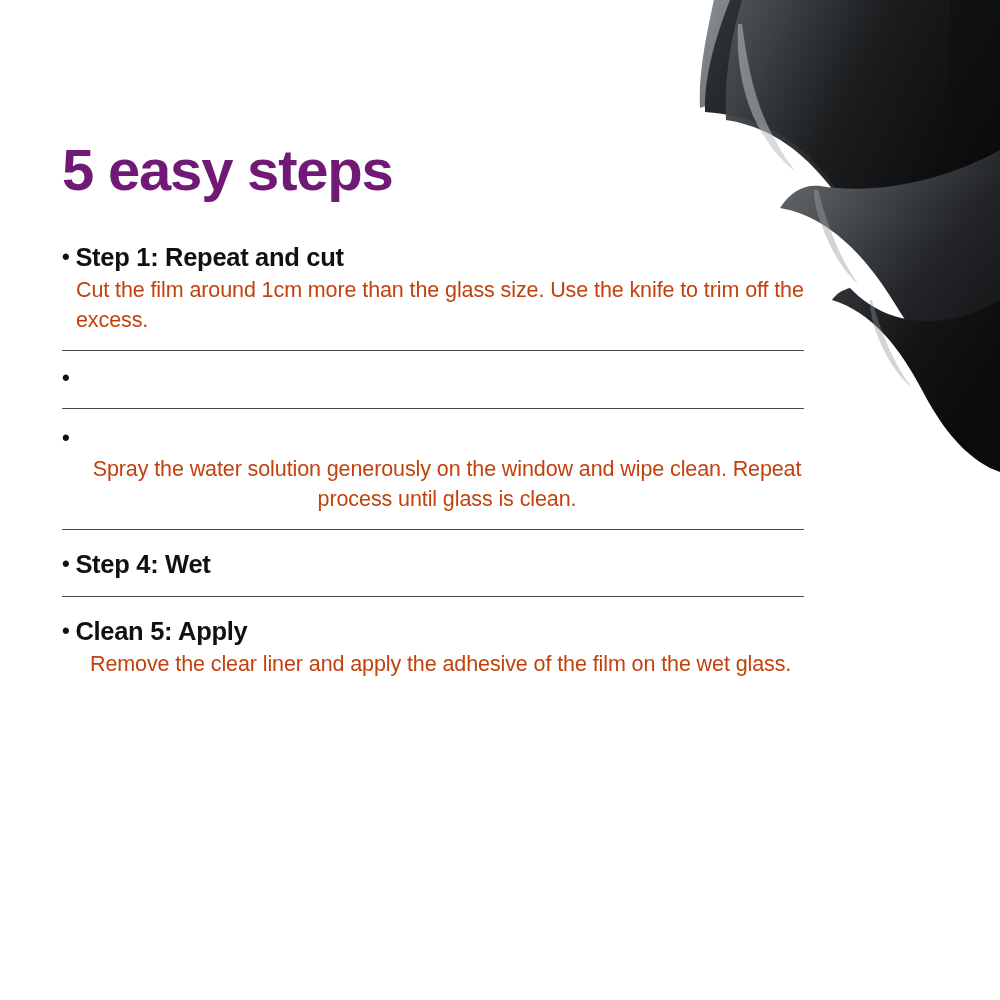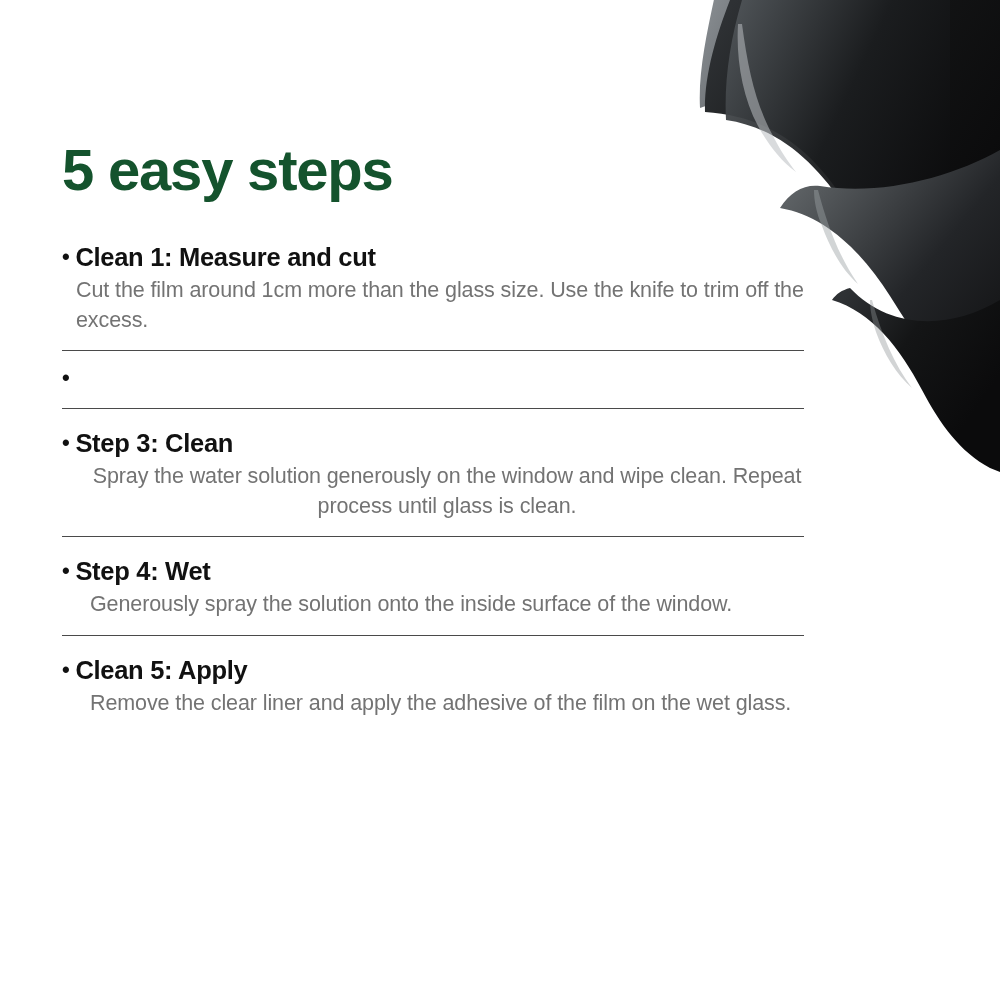--- a/index.html
+++ b/index.html
@@ -36,21 +36,21 @@
     box-sizing: border-box;
     padding: 140px 60px 0 62px;
   }
 
   #page-title {
     font-size: 58px;
     font-weight: bold;
     letter-spacing: -1.2px;
     line-height: 1.05;
     margin: 0 0 42px 0;
-    color: #14532d;
+    color: #701a75;
   }
 
   .step {
     padding-bottom: 14px;
     border-bottom: 1.3px solid #4a4a4a;
     margin-bottom: 20px;
     max-width: 742px;
   }
   .step:last-child {
     border-bottom: none;
@@ -68,21 +68,21 @@
   .bullet {
     font-size: 22px;
     line-height: 1;
     margin-right: 6px;
     position: relative;
     top: -2px;
   }
   .step-body {
     font-size: 21.5px;
     line-height: 1.42;
-    color: #737373;
+    color: #c2410c;
     margin: 0;
     letter-spacing: -0.1px;
   }
 
   
   .step-1 .step-body { padding-left: 14px; }
   .step-2 .step-heading { padding-left: 0px; }
   .step-2 .step-body { padding-left: 26px; }
   .step-3 .step-body { padding-left: 28px; text-align: center; }
   .step-4 .step-body { padding-left: 28px; }
@@ -135,45 +135,43 @@
   <path d="M 392 300 C 402 336 414 364 432 388 C 416 374 404 354 396 332 C 392 320 390 310 390 300 Z" fill="#8e9397" opacity="0.4"></path>
 </svg>
 
 <div id="content">
 
   <h1 id="page-title">5 easy steps</h1>
 
   <div class="step step-1">
     <div class="step-heading">
       <span class="bullet">•</span>
-      <span>Clean 1: Measure and cut</span>
+      <span>Step 1: Repeat and cut</span>
     </div>
     <p class="step-body">Cut the film around 1cm more than the glass size. Use the knife to trim off the excess.</p>
   </div>
 
   <div class="step step-2">
     <div class="step-heading">
       <span class="bullet">•</span>
     </div>
   </div>
 
   <div class="step step-3">
     <div class="step-heading">
       <span class="bullet">•</span>
-      <span>Step 3: Clean</span>
     </div>
     <p class="step-body">Spray the water solution generously on the window and wipe clean. Repeat process until glass is clean.</p>
   </div>
 
   <div class="step step-4">
     <div class="step-heading">
       <span class="bullet">•</span>
       <span>Step 4: Wet</span>
     </div>
-    <p class="step-body">Generously spray the solution onto the inside surface of the window.</p>
   </div>
 
   <div class="step step-5">
     <div class="step-heading">
       <span class="bullet">•</span>
       <span>Clean 5: Apply</span>
     </div>
     <p class="step-body">Remove the clear liner and apply the adhesive of the film on the wet glass.</p>
   </div>
 

